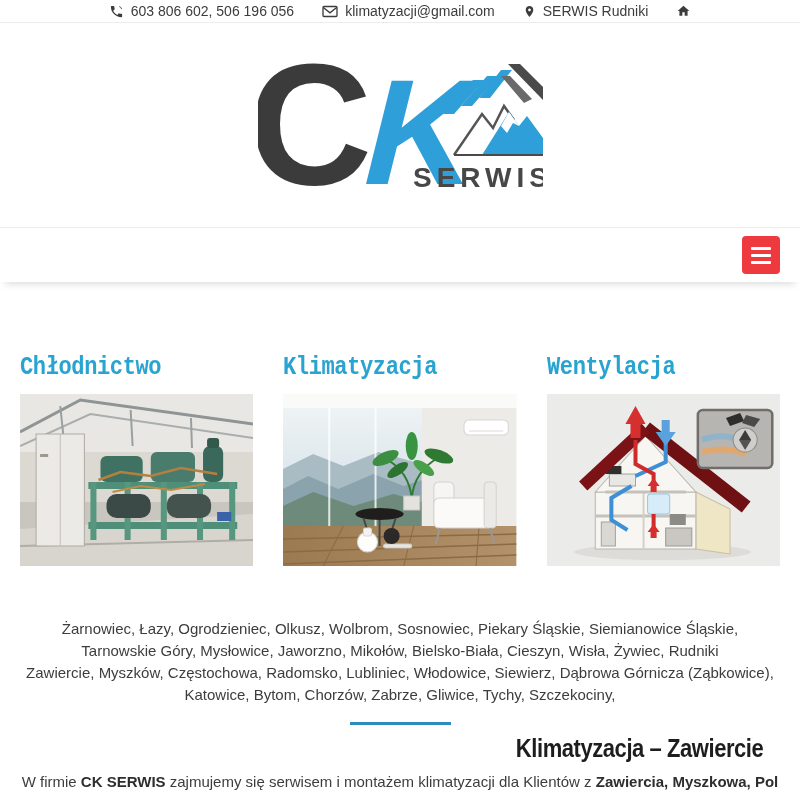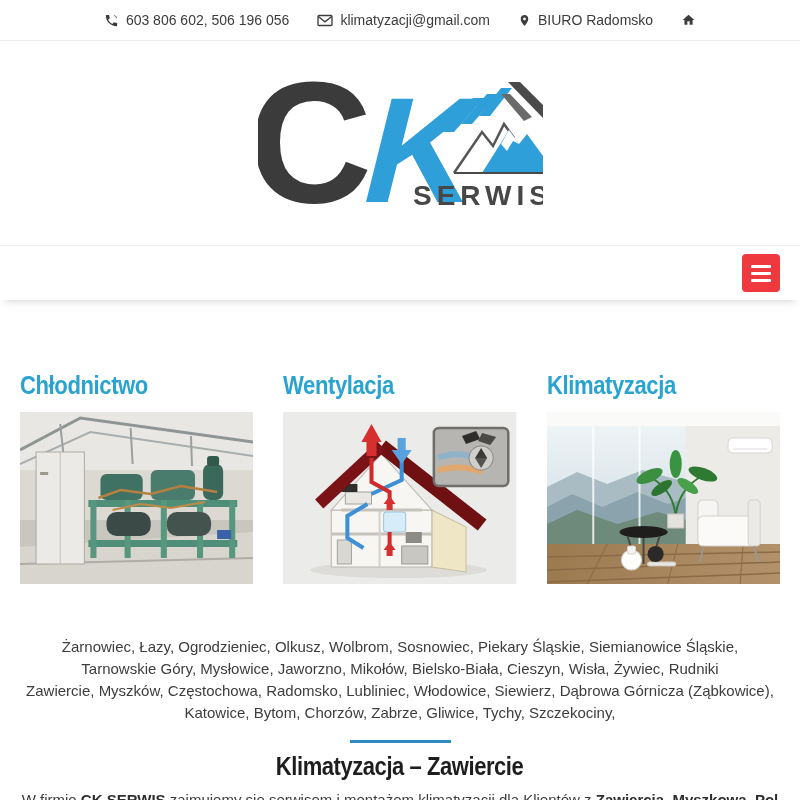--- a/index.html
+++ b/index.html
@@ -1,20 +1,20 @@
 <!DOCTYPE html>
 <html><head>
 <meta charset="utf-8">
 <style>
   * { box-sizing: border-box; margin: 0; padding: 0; }
   html, body { width: 800px; height: 800px; overflow: hidden; background: #fff;
     font-family: "Liberation Sans", sans-serif; color: #3c3c3c; }
 
   
-  .topbar { height: 41px; border-bottom: 1px solid #ececec; display: flex;
+  .topbar { height: 23px; border-bottom: 1px solid #ececec; display: flex;
     justify-content: center; align-items: center; gap: 28px; font-size: 14px; background:#fff; }
   .topbar-item { display: flex; align-items: center; gap: 7px; color:#3c3c3c; text-decoration:none; }
   .topbar-item svg { display: block; }
 
   
   .header { height: 204px; display: flex; align-items: center; justify-content: center; background:#fff; }
   .logo { width: 285px; height: 138px; }
 
   
   .navbar { height: 55px; border-top: 1px solid #ececec; background: #fff;
@@ -23,30 +23,30 @@
     justify-content: flex-end; align-items: center; }
   .menu-btn { width: 38px; height: 38px; background: #ee393f; border: none; border-radius: 4px;
     display: flex; flex-direction: column; justify-content: center; align-items: center;
     gap: 4px; cursor: pointer; }
   .menu-btn .bar { width: 20px; height: 3px; background: #fff; border-radius: 1px; }
 
   
   .main { width: 760px; margin: 0 auto; }
   .services { display: flex; gap: 30px; margin-top: 70px; }
   .service { flex: 1; }
-  .service-title { font-size: 26px; line-height: 30px; color: #29a3cf; font-weight: bold; margin-bottom: 12px; }
+  .service-title { font-size: 26px; line-height: 30px; color: #29a3cf; font-weight: bold; margin-bottom: 12px; font-family: Liberation Mono, monospace; }
   .condensed { display: inline-block; transform: scaleX(.85); transform-origin: left center; letter-spacing: -.5px; white-space: nowrap; }
   .condensed-c { display: inline-block; transform: scaleX(.88); transform-origin: center center; letter-spacing: -.5px; white-space: nowrap; }
   .service-img { width: 100%; height: 172px; display: block; }
 
   .cities { margin-top: 52px; text-align: center; font-size: 15px; line-height: 22px; color: #3d3d3d; }
   .cities div { max-width: 748px; margin: 0 auto; }
 
   .divider { width: 101px; height: 3px; background: #2e8bc0; margin: 16px auto 0; }
-  .article-heading { margin-top: 8px; text-align: center; font-size: 25px; line-height: 30px;
+  .article-heading { margin-top: 8px; text-align: right; font-size: 25px; line-height: 30px;
     font-weight: bold; color: #1d1d1d; }
   .intro { margin-top: 8px; text-align: center; font-size: 15px; line-height: 22px; color: #3d3d3d; }
   .intro b { color: #2e2e2e; }
 </style>
 </head>
 <body>
 
 <div class="topbar">
   <a class="topbar-item">
     <span>
@@ -65,21 +65,21 @@
         </svg>
     </span>
     <span>klimatyzacji@gmail.com</span>
   </a>
   <a class="topbar-item">
     <span>
       <svg width="13" height="15" viewBox="0 0 24 24" fill="#3c3c3c">
           <path d="M12 2C8.1 2 5 5.1 5 9c0 5.2 7 13 7 13s7-7.8 7-13c0-3.9-3.1-7-7-7zm0 9.5c-1.4 0-2.5-1.1-2.5-2.5S10.6 6.5 12 6.5s2.5 1.1 2.5 2.5-1.1 2.5-2.5 2.5z"></path>
         </svg>
     </span>
-    <span>BIURO Radomsko</span>
+    <span>SERWIS Rudniki</span>
   </a>
   <a class="topbar-item">
     <span>
       <svg width="15" height="14" viewBox="0 0 24 24" fill="#3c3c3c">
           <path d="M10 20v-6h4v6h5v-8h3L12 3 2 12h3v8z"></path>
         </svg>
     </span>
   </a>
 </div>
 
@@ -154,70 +154,20 @@
         <rect x="208" y="88" width="6" height="58" fill="#57967f"></rect>
         <rect x="86" y="100" width="44" height="24" rx="10" fill="#3c4a47"></rect>
         <rect x="146" y="100" width="44" height="24" rx="10" fill="#45534f"></rect>
         <rect x="80" y="62" width="42" height="26" rx="6" fill="#3f7263"></rect>
         <rect x="130" y="58" width="44" height="30" rx="6" fill="#497c6c"></rect>
         <rect x="182" y="52" width="20" height="36" rx="7" fill="#3a695b"></rect>
         <rect x="186" y="44" width="12" height="10" rx="3" fill="#33594d"></rect>
         <polyline points="78,86 100,78 130,82 160,74 196,80" stroke="#b5803f" stroke-width="2.5" fill="none"></polyline>
         <polyline points="92,98 120,92 150,96 184,90" stroke="#c08a45" stroke-width="2" fill="none"></polyline>
         <rect x="196" y="118" width="14" height="9" fill="#3a62a8"></rect>
-      </svg>
-    </div>
-
-    <div class="service">
-      <div class="service-title"><span class="condensed">Wentylacja</span></div>
-      <svg class="service-img" viewBox="0 0 232 172" preserveAspectRatio="none">
-        <rect width="232" height="172" fill="#ebebe9"></rect>
-        <ellipse cx="115" cy="158" rx="88" ry="8" fill="#dddcd8"></ellipse>
-
-        <polygon points="148,98 182,115 182,160 148,155" fill="#efe6c6" stroke="#c7bfa2"></polygon>
-        <polygon points="48,98 148,98 148,155 48,155" fill="#f7f6f2" stroke="#b9b6ae"></polygon>
-        <polygon points="48,98 98,42 148,98" fill="#f7f6f2" stroke="#b9b6ae"></polygon>
-
-        <line x1="48" y1="122" x2="148" y2="122" stroke="#c5c2ba" stroke-width="3"></line>
-        <line x1="96" y1="98" x2="96" y2="155" stroke="#d4d1c9" stroke-width="2"></line>
-        <line x1="58" y1="98" x2="138" y2="98" stroke="#c5c2ba" stroke-width="3"></line>
-
-        <rect x="118" y="134" width="26" height="18" fill="#c9c7c2" stroke="#9d9a93"></rect>
-        <rect x="122" y="120" width="16" height="11" fill="#8d8b86"></rect>
-        <rect x="54" y="128" width="14" height="24" fill="#dad8d3" stroke="#a5a29b"></rect>
-
-        <rect x="100" y="100" width="22" height="20" rx="3" fill="#d6ecf9" stroke="#9fc4dc"></rect>
-
-        <rect x="62" y="80" width="26" height="12" fill="#e8e7e3" stroke="#a5a29b"></rect>
-        <rect x="58" y="72" width="16" height="8" fill="#2f2f2d"></rect>
-
-        <line x1="98" y1="34" x2="198" y2="113" stroke="#6f1013" stroke-width="14"></line>
-        <line x1="98" y1="34" x2="36" y2="92" stroke="#7a1216" stroke-width="12"></line>
-
-        <polyline points="118,46 118,68 88,82" fill="none" stroke="#3f8fd6" stroke-width="4"></polyline>
-        <polyline points="84,92 64,104 64,126 80,136" fill="none" stroke="#3f8fd6" stroke-width="4"></polyline>
-
-        <polyline points="88,46 88,70 106,80 106,98" fill="none" stroke="#cf2b2b" stroke-width="4"></polyline>
-        <polyline points="106,120 106,138" fill="none" stroke="#cf2b2b" stroke-width="4"></polyline>
-
-        <polygon points="78,30 88,12 98,30 93,30 93,44 83,44 83,30" fill="#d62f2f"></polygon>
-
-        <polygon points="114,26 122,26 122,38 128,38 118,52 108,38 114,38" fill="#5aa2de"></polygon>
-
-        <polygon points="100,92 106,84 112,92 109,92 109,98 103,98 103,92" fill="#d62f2f"></polygon>
-        <polygon points="100,138 106,130 112,138 109,138 109,144 103,144 103,138" fill="#d62f2f"></polygon>
-
-        <rect x="150" y="16" width="74" height="58" rx="5" fill="#b6b5b2" stroke="#6f6e6b" stroke-width="2.5"></rect>
-        <polygon points="178,24 192,19 196,27 182,32" fill="#2e2d2b"></polygon>
-        <polygon points="198,21 212,25 206,33 194,29" fill="#4a4947"></polygon>
-        <path d="M154,46 Q174,38 192,47" stroke="#8fb4c9" stroke-width="6" fill="none"></path>
-        <path d="M154,58 Q178,52 198,60" stroke="#e0a86e" stroke-width="6" fill="none"></path>
-        <circle cx="197" cy="46" r="12" fill="#cfcecb" stroke="#8a8986"></circle>
-        <polygon points="197,36 203,46 191,46" fill="#3a3a38"></polygon>
-        <polygon points="197,56 191,46 203,46" fill="#55534f"></polygon>
       </svg>
     </div>
 
     <div class="service">
       <div class="service-title"><span class="condensed">Klimatyzacja</span></div>
       <svg class="service-img" viewBox="0 0 232 172" preserveAspectRatio="none">
         <defs>
           <linearGradient id="sky2" x1="0" y1="0" x2="0" y2="1">
             <stop offset="0" stop-color="#eef3f5"></stop>
               <stop offset="1" stop-color="#cfdde4"></stop>
@@ -261,20 +211,70 @@
         <ellipse cx="96" cy="120" rx="24" ry="6" fill="#1f1e1c"></ellipse>
         <line x1="80" y1="124" x2="88" y2="150" stroke="#4a4845" stroke-width="2"></line>
         <line x1="112" y1="124" x2="104" y2="150" stroke="#4a4845" stroke-width="2"></line>
         <line x1="96" y1="126" x2="96" y2="152" stroke="#4a4845" stroke-width="2"></line>
         <rect x="100" y="150" width="28" height="4" rx="2" fill="#e8e6e2" stroke="#cfccc6"></rect>
         <circle cx="84" cy="148" r="10" fill="#fdfdfc" stroke="#d8d6d2"></circle>
         <rect x="80" y="134" width="8" height="8" rx="2" fill="#f3f2ef" stroke="#d8d6d2"></rect>
         <circle cx="108" cy="142" r="8" fill="#2b2a28"></circle>
       </svg>
     </div>
+
+    <div class="service">
+      <div class="service-title"><span class="condensed">Wentylacja</span></div>
+      <svg class="service-img" viewBox="0 0 232 172" preserveAspectRatio="none">
+        <rect width="232" height="172" fill="#ebebe9"></rect>
+        <ellipse cx="115" cy="158" rx="88" ry="8" fill="#dddcd8"></ellipse>
+
+        <polygon points="148,98 182,115 182,160 148,155" fill="#efe6c6" stroke="#c7bfa2"></polygon>
+        <polygon points="48,98 148,98 148,155 48,155" fill="#f7f6f2" stroke="#b9b6ae"></polygon>
+        <polygon points="48,98 98,42 148,98" fill="#f7f6f2" stroke="#b9b6ae"></polygon>
+
+        <line x1="48" y1="122" x2="148" y2="122" stroke="#c5c2ba" stroke-width="3"></line>
+        <line x1="96" y1="98" x2="96" y2="155" stroke="#d4d1c9" stroke-width="2"></line>
+        <line x1="58" y1="98" x2="138" y2="98" stroke="#c5c2ba" stroke-width="3"></line>
+
+        <rect x="118" y="134" width="26" height="18" fill="#c9c7c2" stroke="#9d9a93"></rect>
+        <rect x="122" y="120" width="16" height="11" fill="#8d8b86"></rect>
+        <rect x="54" y="128" width="14" height="24" fill="#dad8d3" stroke="#a5a29b"></rect>
+
+        <rect x="100" y="100" width="22" height="20" rx="3" fill="#d6ecf9" stroke="#9fc4dc"></rect>
+
+        <rect x="62" y="80" width="26" height="12" fill="#e8e7e3" stroke="#a5a29b"></rect>
+        <rect x="58" y="72" width="16" height="8" fill="#2f2f2d"></rect>
+
+        <line x1="98" y1="34" x2="198" y2="113" stroke="#6f1013" stroke-width="14"></line>
+        <line x1="98" y1="34" x2="36" y2="92" stroke="#7a1216" stroke-width="12"></line>
+
+        <polyline points="118,46 118,68 88,82" fill="none" stroke="#3f8fd6" stroke-width="4"></polyline>
+        <polyline points="84,92 64,104 64,126 80,136" fill="none" stroke="#3f8fd6" stroke-width="4"></polyline>
+
+        <polyline points="88,46 88,70 106,80 106,98" fill="none" stroke="#cf2b2b" stroke-width="4"></polyline>
+        <polyline points="106,120 106,138" fill="none" stroke="#cf2b2b" stroke-width="4"></polyline>
+
+        <polygon points="78,30 88,12 98,30 93,30 93,44 83,44 83,30" fill="#d62f2f"></polygon>
+
+        <polygon points="114,26 122,26 122,38 128,38 118,52 108,38 114,38" fill="#5aa2de"></polygon>
+
+        <polygon points="100,92 106,84 112,92 109,92 109,98 103,98 103,92" fill="#d62f2f"></polygon>
+        <polygon points="100,138 106,130 112,138 109,138 109,144 103,144 103,138" fill="#d62f2f"></polygon>
+
+        <rect x="150" y="16" width="74" height="58" rx="5" fill="#b6b5b2" stroke="#6f6e6b" stroke-width="2.5"></rect>
+        <polygon points="178,24 192,19 196,27 182,32" fill="#2e2d2b"></polygon>
+        <polygon points="198,21 212,25 206,33 194,29" fill="#4a4947"></polygon>
+        <path d="M154,46 Q174,38 192,47" stroke="#8fb4c9" stroke-width="6" fill="none"></path>
+        <path d="M154,58 Q178,52 198,60" stroke="#e0a86e" stroke-width="6" fill="none"></path>
+        <circle cx="197" cy="46" r="12" fill="#cfcecb" stroke="#8a8986"></circle>
+        <polygon points="197,36 203,46 191,46" fill="#3a3a38"></polygon>
+        <polygon points="197,56 191,46 203,46" fill="#55534f"></polygon>
+      </svg>
+    </div>
   </div>
 
   <div class="cities">
     <div>Żarnowiec, Łazy, Ogrodzieniec, Olkusz, Wolbrom, Sosnowiec, Piekary Śląskie, Siemianowice Śląskie, Tarnowskie Góry, Mysłowice, Jaworzno, Mikołów, Bielsko-Biała, Cieszyn, Wisła, Żywiec, Rudniki</div>
     <div>Zawiercie, Myszków, Częstochowa, Radomsko, Lubliniec, Włodowice, Siewierz, Dąbrowa Górnicza (Ząbkowice), Katowice, Bytom, Chorzów, Zabrze, Gliwice, Tychy, Szczekociny,</div>
   </div>
 
   <div class="divider"></div>
   <h2 class="article-heading"><span class="condensed-c">Klimatyzacja – Zawiercie</span></h2>
 

